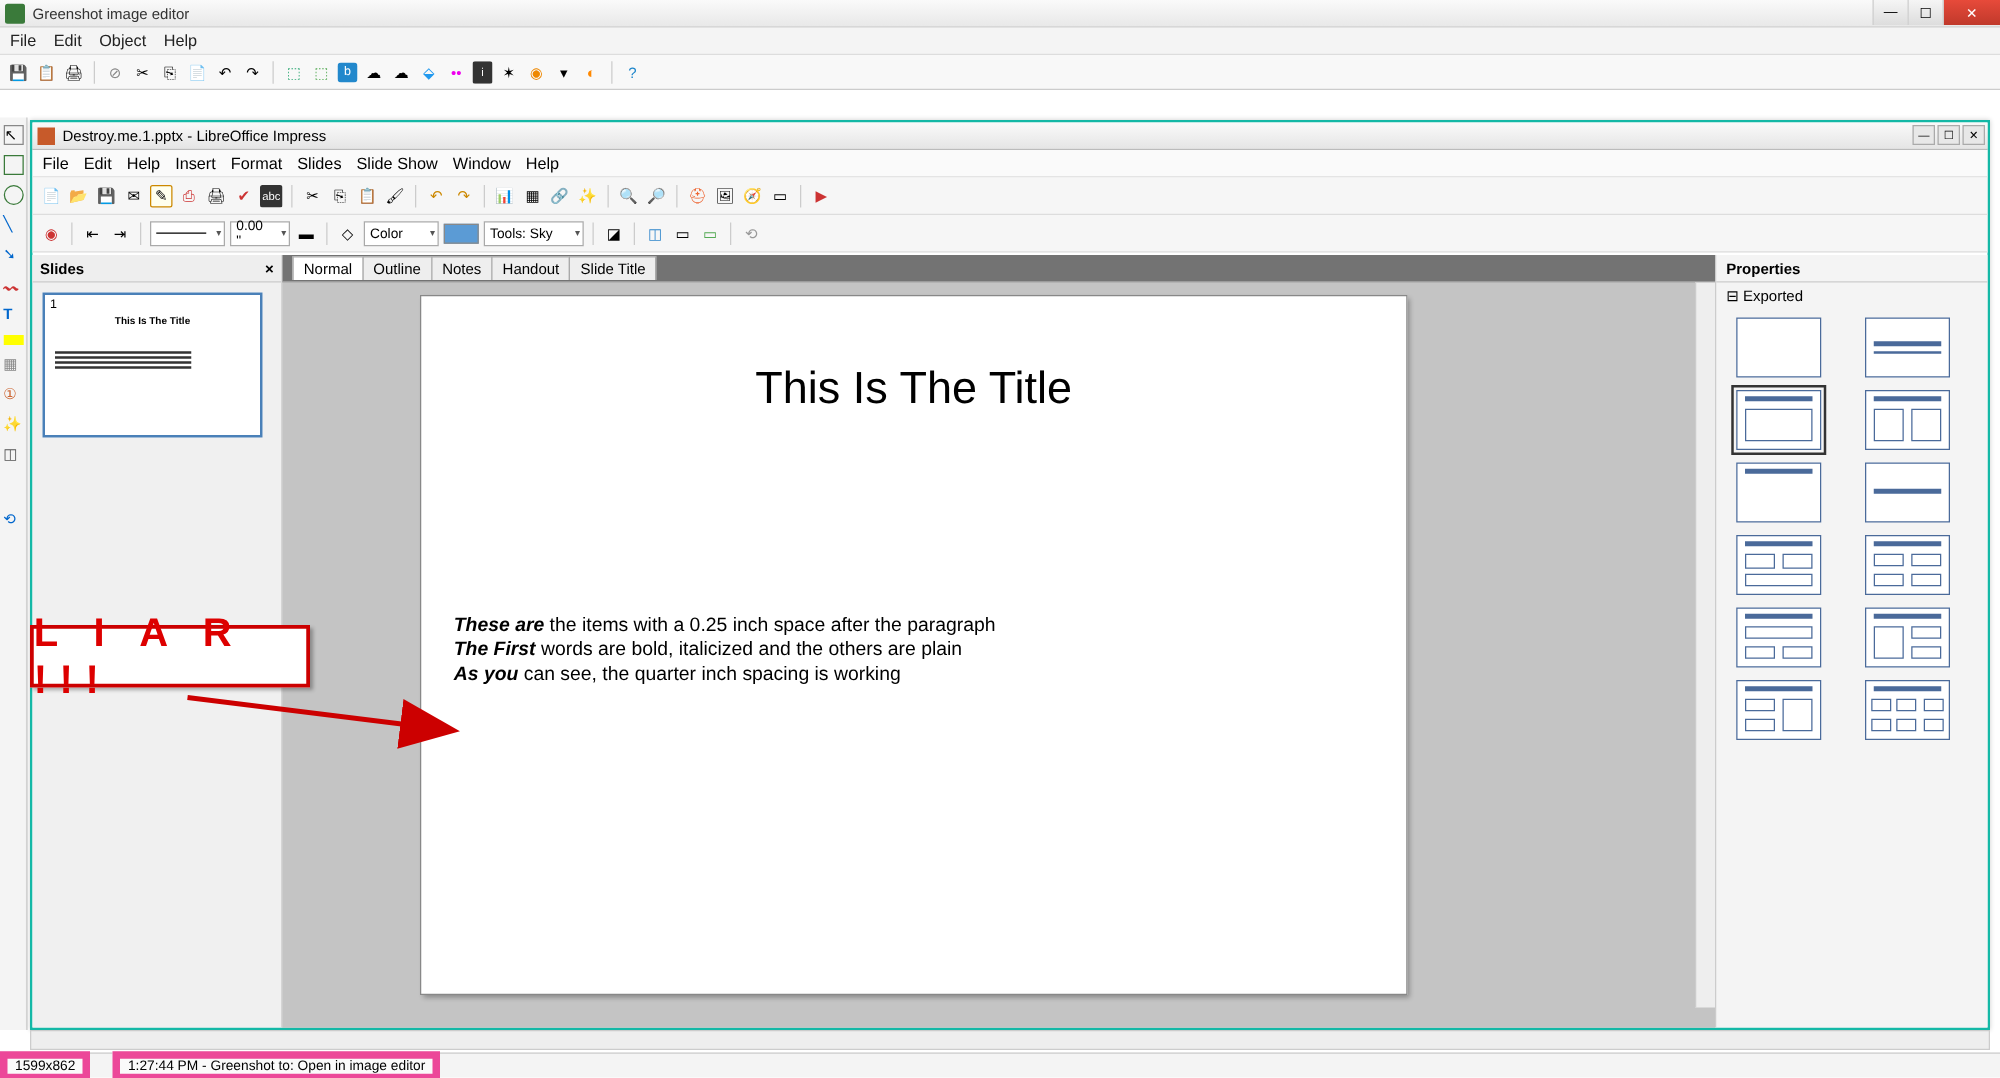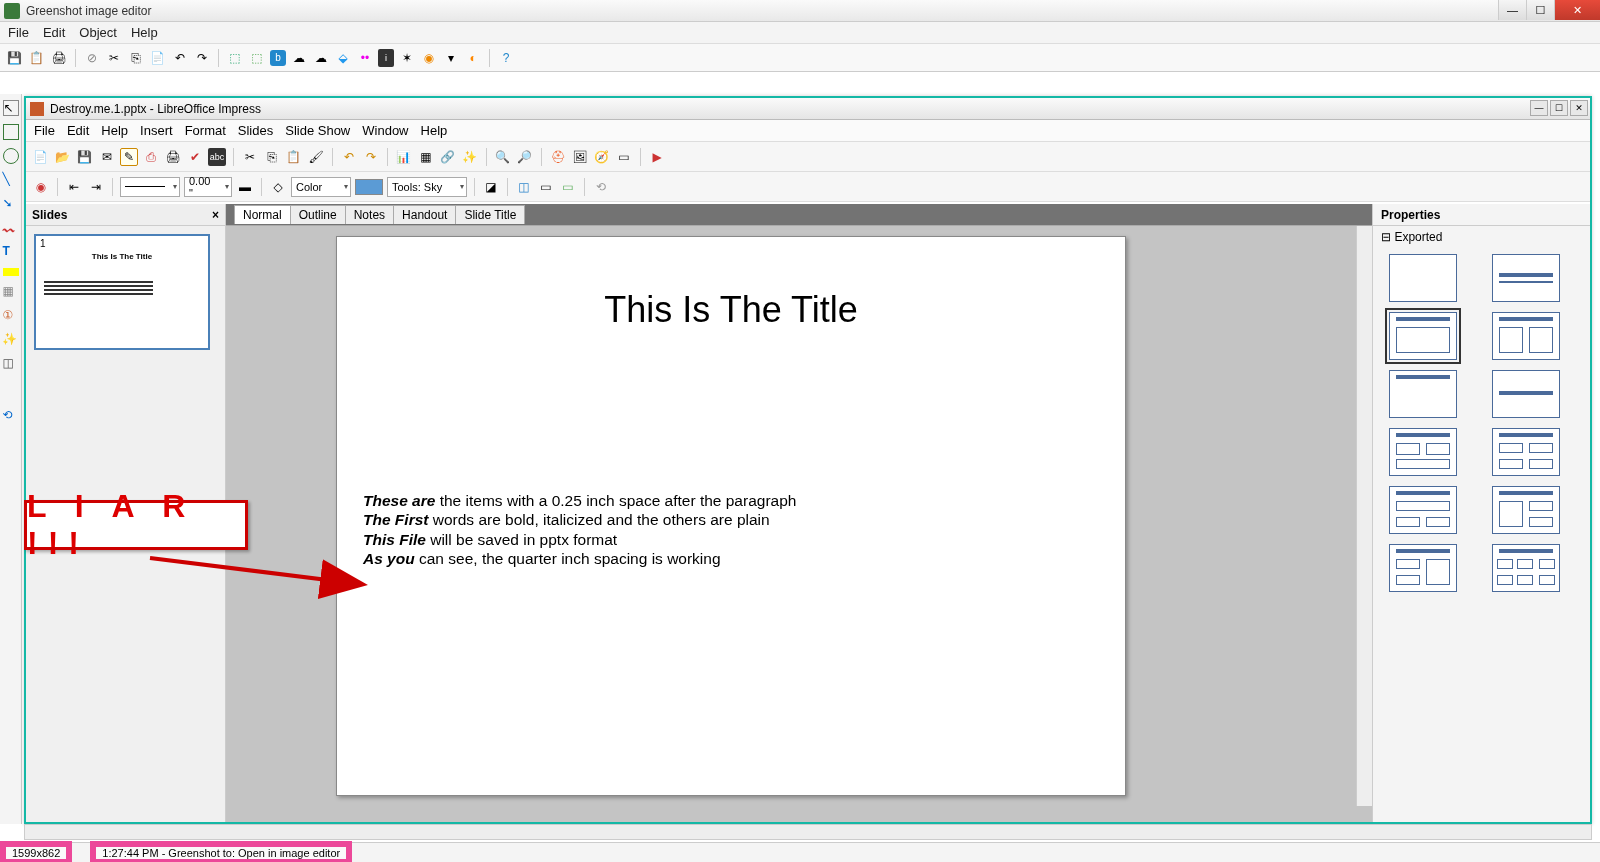--- a/index.html
+++ b/index.html
@@ -265,21 +265,20 @@
         <div class="view-tab">Notes</div>
         <div class="view-tab">Handout</div>
         <div class="view-tab">Slide Title</div>
       </div>
       <div class="canvas-scroll">
         <div class="slide-canvas">
           <div class="slide-title">This Is The Title</div>
           <div class="slide-body">
             <p><span class="bi">These are</span><span>  the items with a 0.25 inch space after the paragraph</span></p>
             <p><span class="bi">The First</span><span>  words are bold, italicized and the others are plain</span></p>
-            <p><span class="bi">This File</span><span>   will be saved in pptx format</span></p>
             <p><span class="bi">As you</span><span>   can see, the quarter inch spacing is working</span></p>
           </div>
         </div>
       </div>
       <div class="vscroll"></div>
     </div>
 
     <div class="props-panel">
       <div class="props-header">Properties</div>
       <div class="layouts-header">⊟ <span>Exported</span></div>

